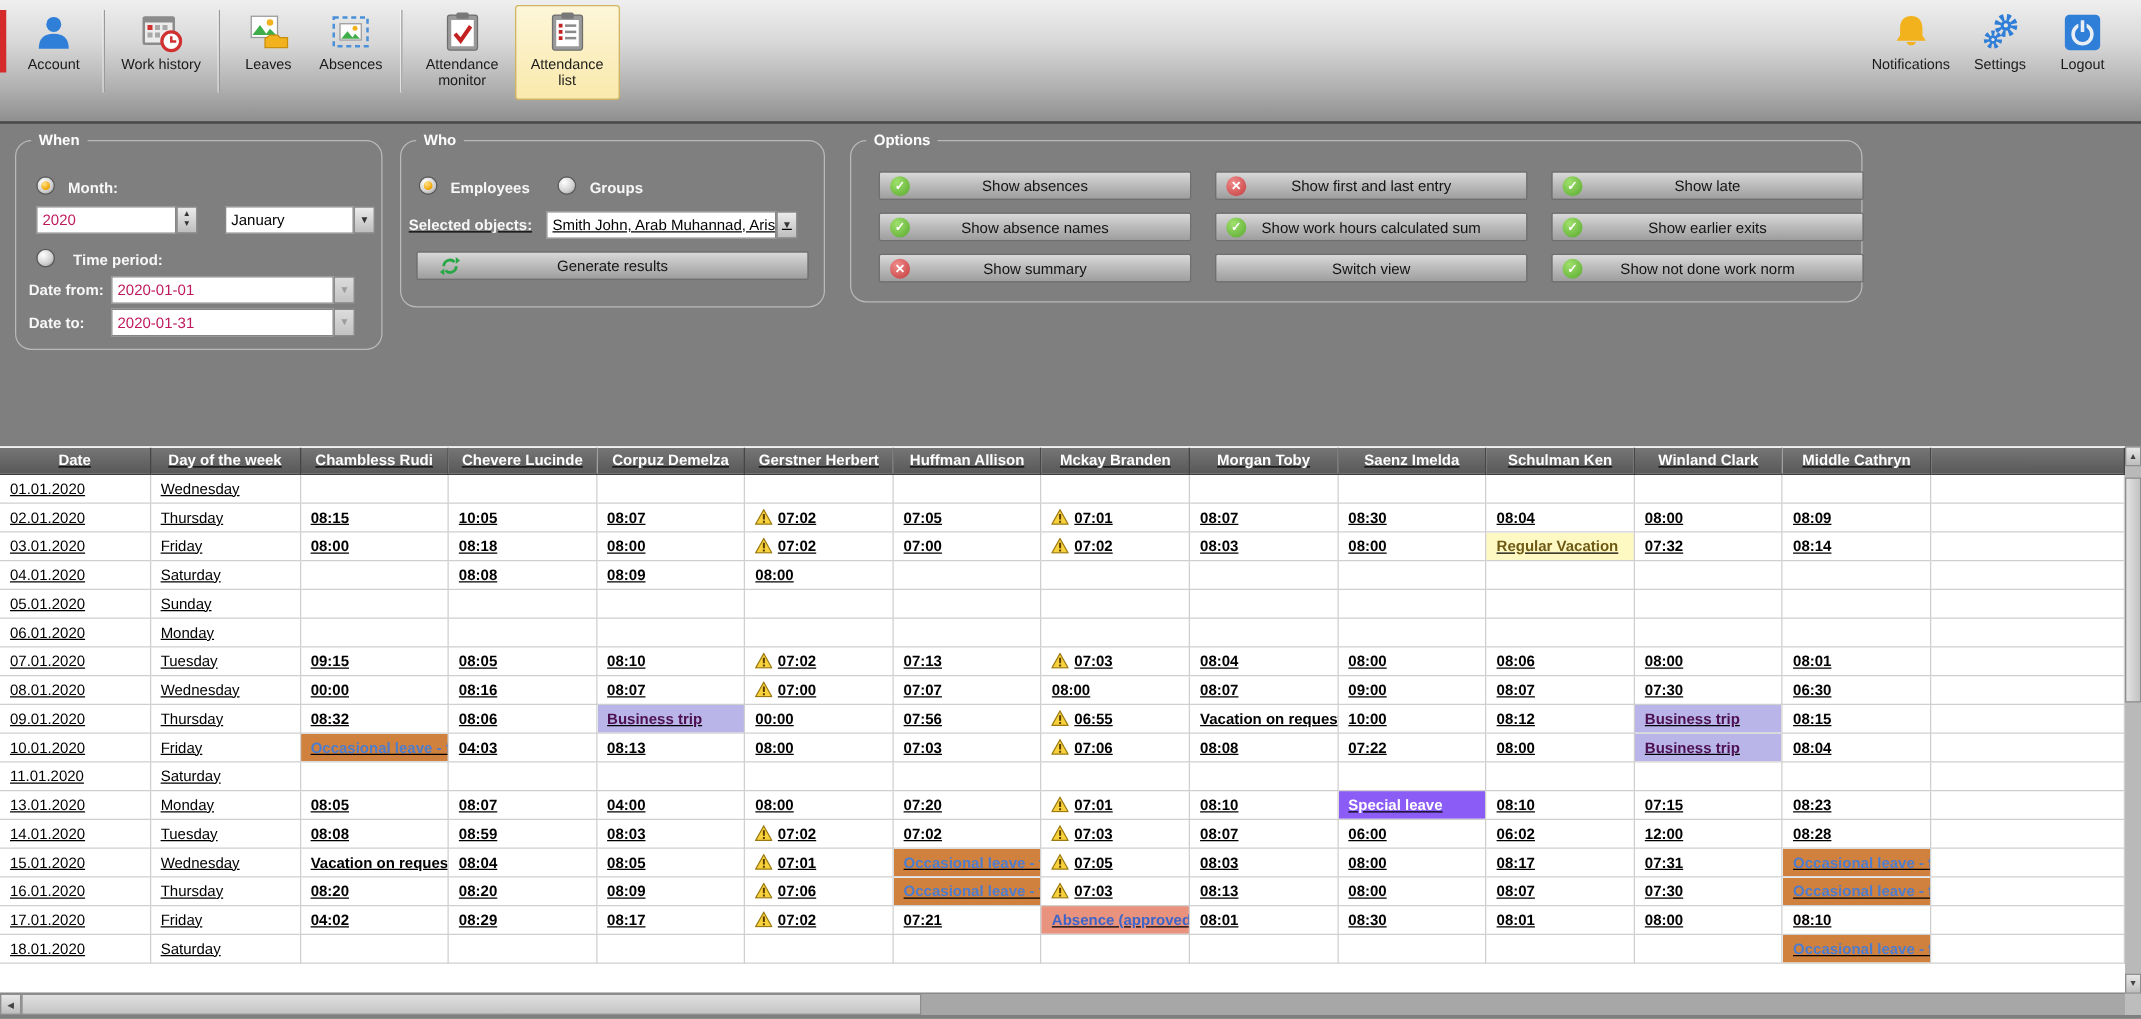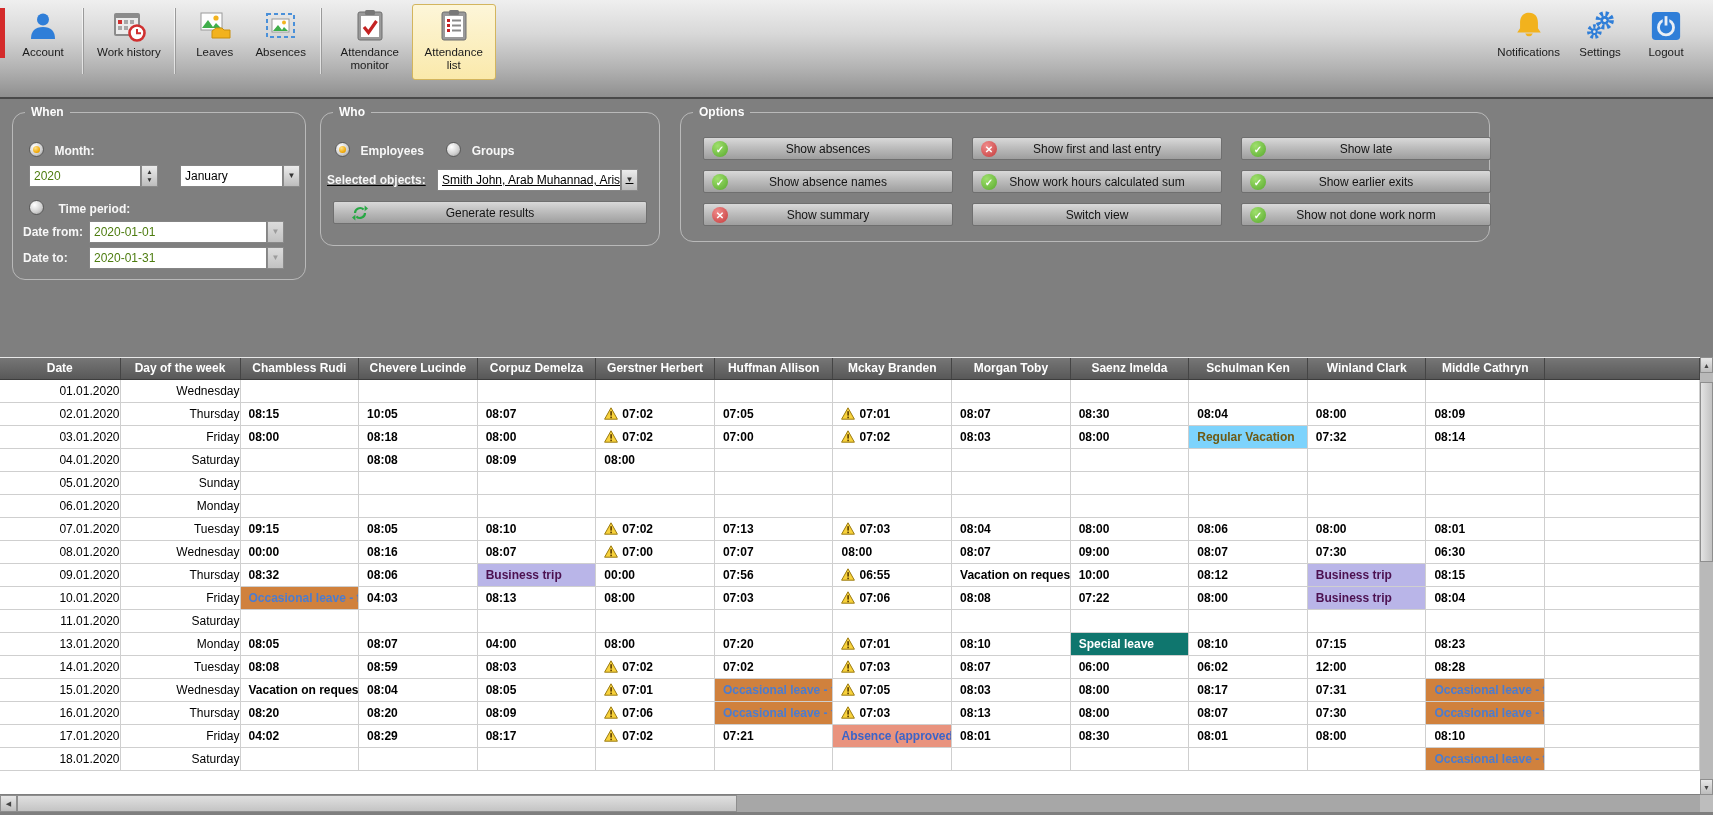--- a/index.html
+++ b/index.html
@@ -23,49 +23,49 @@
   .gbox{position:absolute;border:1px solid #b9b9b9;border-radius:13px;}
   .gbox .legend{position:absolute;top:-8px;left:12px;background:#7f7f7f;padding:0 6px;
     font-size:12px;font-weight:bold;color:#fdfdfd;}
   .flabel{font-size:12px;font-weight:bold;color:#f7f7f7;}
   .radio{display:inline-block;width:13px;height:13px;border-radius:50%;
     background:radial-gradient(circle at 35% 30%,#ffffff,#cfcfcf 60%,#8a8a8a);
     border:1px solid #5a5a5a;vertical-align:-2px;position:relative;cursor:pointer;}
   .radio.sel::after{content:"";position:absolute;left:3px;top:3px;width:7px;height:7px;border-radius:50%;
     background:radial-gradient(circle at 35% 30%,#ffe28a,#f0a500 70%,#c07e00);}
   .tinput{height:20px;border:1px solid #858585;background:#fff;font-size:12px;
-    font-family:"Liberation Sans",sans-serif;padding:0 4px;box-sizing:border-box;color:#4d7c0f;}
+    font-family:"Liberation Sans",sans-serif;padding:0 4px;box-sizing:border-box;color:#be185d;}
   .spin,.drop{display:inline-flex;flex-direction:column;align-items:center;justify-content:center;
     width:17px;height:22px;border:1px solid #8a8a8a;box-sizing:border-box;cursor:pointer;
     background:linear-gradient(180deg,#ececec,#bdbdbd);font-size:6.5px;color:#333;line-height:1.2;}
   .drop{font-size:8px;}
   .drop.dis{color:#9c9c9c;background:linear-gradient(180deg,#dcdcdc,#c2c2c2);}
   .combo{display:inline-flex;align-items:center;height:22px;box-sizing:border-box;}
   .combo .cval{height:22px;border:1px solid #858585;background:#fff;font-size:12px;color:#000;
     display:flex;align-items:center;padding:0 4px;box-sizing:border-box;overflow:hidden;white-space:nowrap;}
   .gbtn{position:relative;display:flex;align-items:center;justify-content:center;height:23px;
     background:linear-gradient(180deg,#d9d9d9 0%,#bdbdbd 45%,#9e9e9e 100%);
     border:1px solid #6f6f6f;border-radius:2px;font-size:12px;color:#141414;cursor:pointer;box-sizing:border-box;}
   .gbtn .sic{position:absolute;left:8px;top:3px;width:16px;height:16px;border-radius:50%;
     display:flex;align-items:center;justify-content:center;color:#fff;font-size:10px;font-weight:bold;}
   .sic.on{background:radial-gradient(circle at 35% 30%,#9fe06c,#58a82e);}
   .sic.off{background:radial-gradient(circle at 35% 30%,#f08a8a,#c43b3b);}
   .opt-grid{position:absolute;left:22px;top:24px;display:grid;
     grid-template-columns:repeat(3,250px);column-gap:19px;row-gap:10px;}
   
   .tablewrap{position:absolute;left:0;top:357px;width:1700px;height:436px;background:#fff;
     overflow:hidden;border-top:1px solid #e8e8e8;}
-  table.att{border-collapse:collapse;table-layout:fixed;width:1700px;}
+  table.att{border-collapse:collapse;table-layout:fixed;width:1700px;text-decoration:underline;}
   table.att th{height:21px;background:linear-gradient(180deg,#767676,#585858);
     color:#fff;font-size:12px;font-weight:bold;text-align:center;
     border-right:1px solid #454545;border-bottom:1px solid #3d3d3d;
     overflow:hidden;white-space:nowrap;padding:0 2px;box-sizing:border-box;}
   table.att td{height:23px;font-size:12px;border-right:1px solid #cfcfcf;border-bottom:1px solid #cfcfcf;
     overflow:hidden;white-space:nowrap;padding:0 0 0 8px;box-sizing:border-box;background:#fff;color:#000;}
-  td.c-date,td.c-day{padding-left:10px;color:#000;text-align:right;}
+  td.c-date,td.c-day{padding-left:10px;color:#000;}
   td.green{background:#b3ef87;color:#4c1050;font-weight:bold;}
   td.warncell{padding-left:22px;}
   td.typed{font-weight:bold;padding-left:6px;}
   td.filler{border-right:none;}
   th.filler{border-right:none;}
   .warnsvg{vertical-align:-2px;margin-right:4px;}
   
   .vsb{position:absolute;left:1700px;top:357px;width:13px;height:438px;background:#b9b9b9;}
   .vsb .arr{position:absolute;left:0;width:13px;height:16px;background:linear-gradient(180deg,#e7e7e7,#bdbdbd);
     border:1px solid #8e8e8e;box-sizing:border-box;font-size:7px;color:#444;display:flex;align-items:center;justify-content:center;cursor:pointer;}
@@ -409,21 +409,21 @@
               <rect x="6.3" y="9.6" width="1.6" height="1.6" fill="#5a3c00"></rect>
             </svg><span>07:02</span></td>
           <td class="green">07:00</td>
           <td class="green warncell"><svg class="warnsvg" width="14" height="13" viewBox="0 0 14 13">
               <path d="M7 0.8 L13.4 12.2 L0.6 12.2 Z" fill="#f8d23c" stroke="#9a7a10" stroke-width="1"></path>
               <rect x="6.3" y="4.2" width="1.6" height="4.4" fill="#5a3c00"></rect>
               <rect x="6.3" y="9.6" width="1.6" height="1.6" fill="#5a3c00"></rect>
             </svg><span>07:02</span></td>
           <td class="green">08:03</td>
           <td class="green">08:00</td>
-          <td class="typed" style="background: #7dd3fc; color: rgb(110, 90, 20); margin-top: 38px;">Regular Vacation</td>
+          <td class="typed" style="background: #fef9c3; color: rgb(110, 90, 20); margin-top: 38px;">Regular Vacation</td>
           <td class="green">07:32</td>
           <td class="green">08:14</td>
           <td class="filler"></td>
         </tr>
         <tr>
           <td class="c-date">04.01.2020</td>
           <td class="c-day">Saturday</td>
           <td></td>
           <td class="green">08:08</td>
           <td class="green">08:09</td>
@@ -576,21 +576,21 @@
           <td class="green">08:07</td>
           <td class="green">04:00</td>
           <td class="green">08:00</td>
           <td class="green">07:20</td>
           <td class="green warncell"><svg class="warnsvg" width="14" height="13" viewBox="0 0 14 13">
               <path d="M7 0.8 L13.4 12.2 L0.6 12.2 Z" fill="#f8d23c" stroke="#9a7a10" stroke-width="1"></path>
               <rect x="6.3" y="4.2" width="1.6" height="4.4" fill="#5a3c00"></rect>
               <rect x="6.3" y="9.6" width="1.6" height="1.6" fill="#5a3c00"></rect>
             </svg><span>07:01</span></td>
           <td class="green">08:10</td>
-          <td class="typed" style="background: #0f766e; color: rgb(255, 255, 255); margin-left: 30px;">Special leave</td>
+          <td class="typed" style="background: #8b5cf6; color: rgb(255, 255, 255); margin-left: 30px;">Special leave</td>
           <td class="green">08:10</td>
           <td class="green">07:15</td>
           <td class="green">08:23</td>
           <td class="filler"></td>
         </tr>
         <tr>
           <td class="c-date">14.01.2020</td>
           <td class="c-day">Tuesday</td>
           <td class="green">08:08</td>
           <td class="green">08:59</td>

